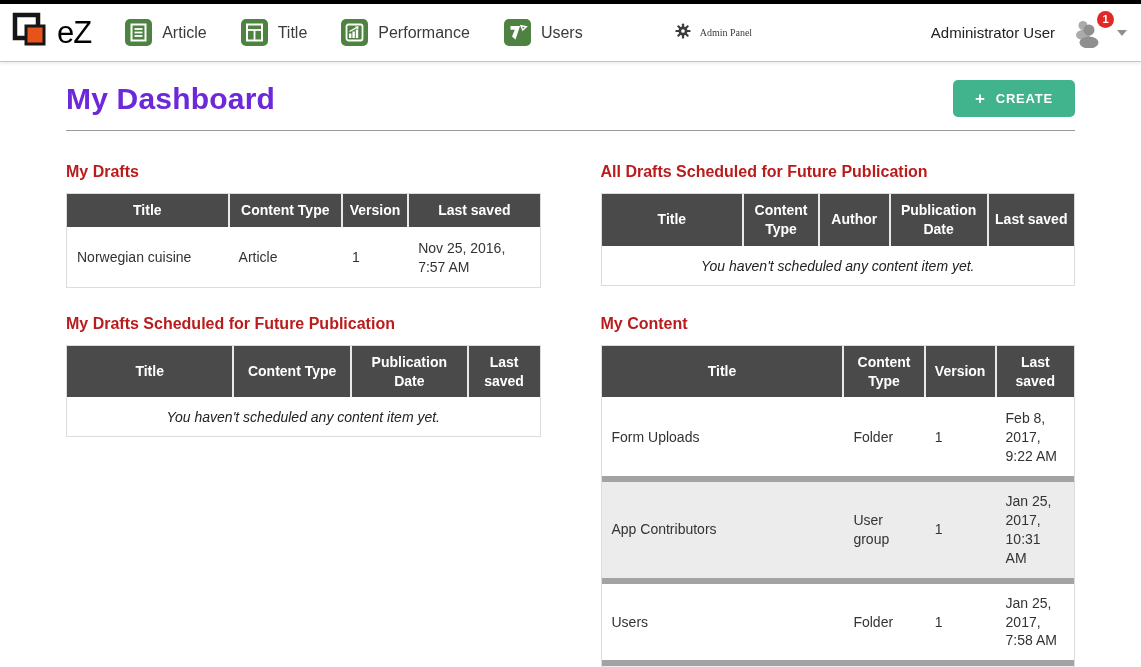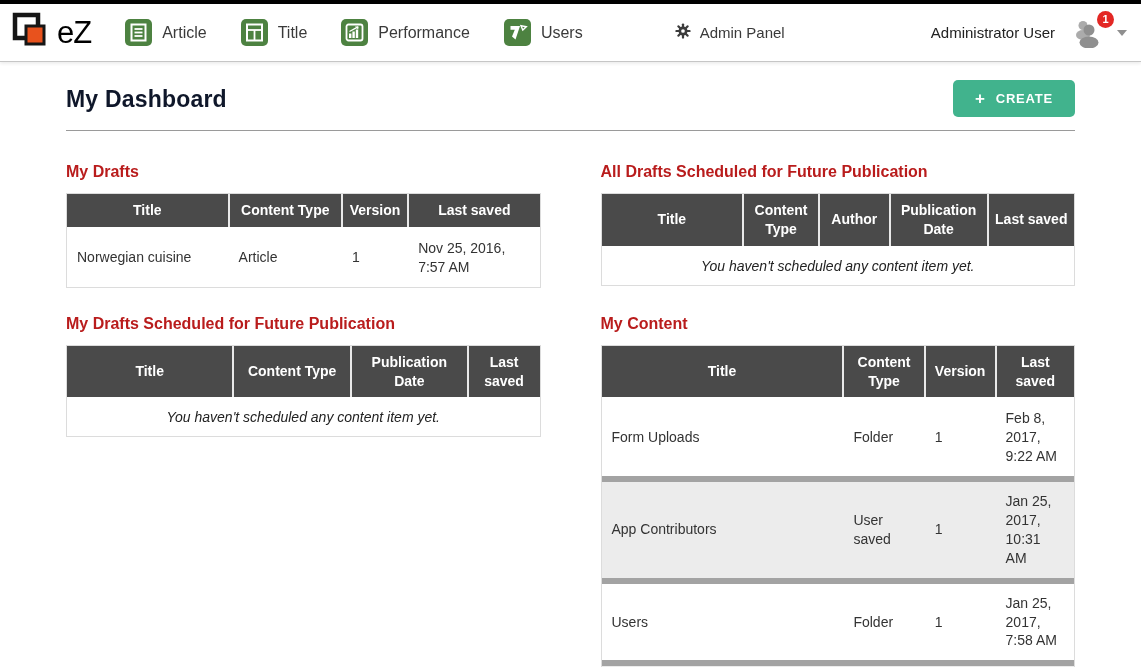--- a/index.html
+++ b/index.html
@@ -12,35 +12,35 @@
          padding:0 14px 0 10px; border-bottom:1px solid #c6c6c6;
          box-shadow:0 2px 3px rgba(0,0,0,.07); position:relative; z-index:2; }
   .logo { display:flex; align-items:center; cursor:pointer; }
   .logo-text { font-size:31px; color:#000; margin-left:5px; letter-spacing:-1px; }
   .nav-item { display:flex; align-items:center; margin-left:34px; cursor:pointer; }
   .nav-item:first-of-type { margin-left:40px; }
   .navicon { width:27px; height:27px; background:#4d8241; border-radius:5px;
              display:flex; align-items:center; justify-content:center; margin-right:10px; flex:0 0 auto; }
   .nav-label { font-size:16px; color:#3a3a3a; }
   .admin-panel { display:flex; align-items:center; margin-left:92px; cursor:pointer; }
-  .admin-panel .lbl { font-size:15px; color:#3a3a3a; margin-left:9px; }
+  .admin-panel .lbl { font-size:10px; color:#3a3a3a; margin-left:9px;font-family:Liberation Serif, serif; }
   .user-area { margin-left:auto; display:flex; align-items:center; cursor:pointer; }
   .user-name { font-size:15px; color:#222; margin-right:16px; }
   .avatar { position:relative; width:34px; height:30px; }
   .badge { position:absolute; top:-7px; right:-9px; width:17px; height:17px;
            background:#e32724; color:#fff; border-radius:50%; font-size:11px;
            font-weight:bold; text-align:center; line-height:17px; }
   .caret { width:0; height:0; border-left:5px solid transparent; border-right:5px solid transparent;
            border-top:6px solid #8f8f8f; margin-left:12px; }
 
   
   main { padding:0 66px; }
   .page-head { margin-top:22px; padding-bottom:13px; border-bottom:1px solid #9a9a9a;
                display:flex; align-items:flex-start; justify-content:space-between; }
-  h1 { font-size:23px; line-height:30px; font-weight:bold; color:#0f172a; letter-spacing:.2px; }
+  h1 { font-size:30px; line-height:30px; font-weight:bold; color:#6d28d9; letter-spacing:.2px; }
   .create-btn { background:#41b38d; color:#fff; border:none; border-radius:5px;
                 padding:11px 22px; font-size:13px; font-weight:bold; letter-spacing:.8px;
                 font-family:inherit; cursor:pointer; display:flex; align-items:center; margin-top:-4px; }
   .create-btn .plus { font-size:17px; font-weight:bold; margin-right:10px; line-height:13px; }
 
   
   .grid { margin-top:32px; display:grid; grid-template-columns:1fr 1fr;
           column-gap:60px; row-gap:27px; }
   h2 { font-size:16px; font-weight:bold; color:#b91c1c; margin-bottom:12px; }
   .tablewrap { border:1px solid #dcdcdc; }
@@ -264,21 +264,21 @@
             </thead>
             <tbody>
               <tr>
                 <td>Form Uploads</td>
                 <td>Folder</td>
                 <td>1</td>
                 <td>Feb 8, 2017, 9:22 AM</td>
               </tr>
               <tr>
                 <td>App Contributors</td>
-                <td>User saved</td>
+                <td>User group</td>
                 <td>1</td>
                 <td>Jan 25, 2017, 10:31 AM</td>
               </tr>
               <tr>
                 <td>Users</td>
                 <td>Folder</td>
                 <td>1</td>
                 <td>Jan 25, 2017, 7:58 AM</td>
               </tr>
               <tr>

